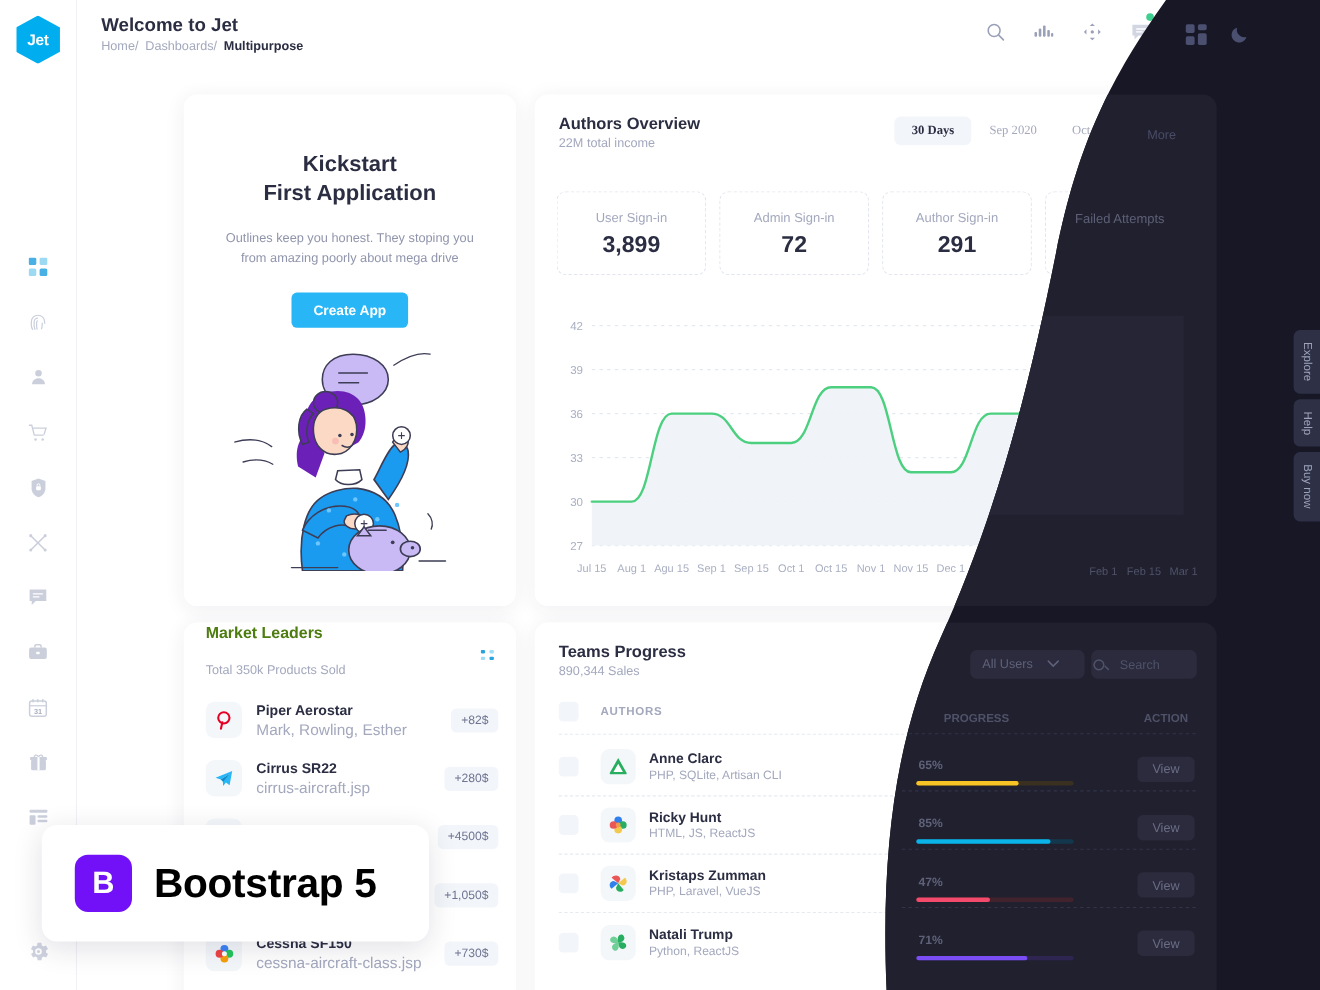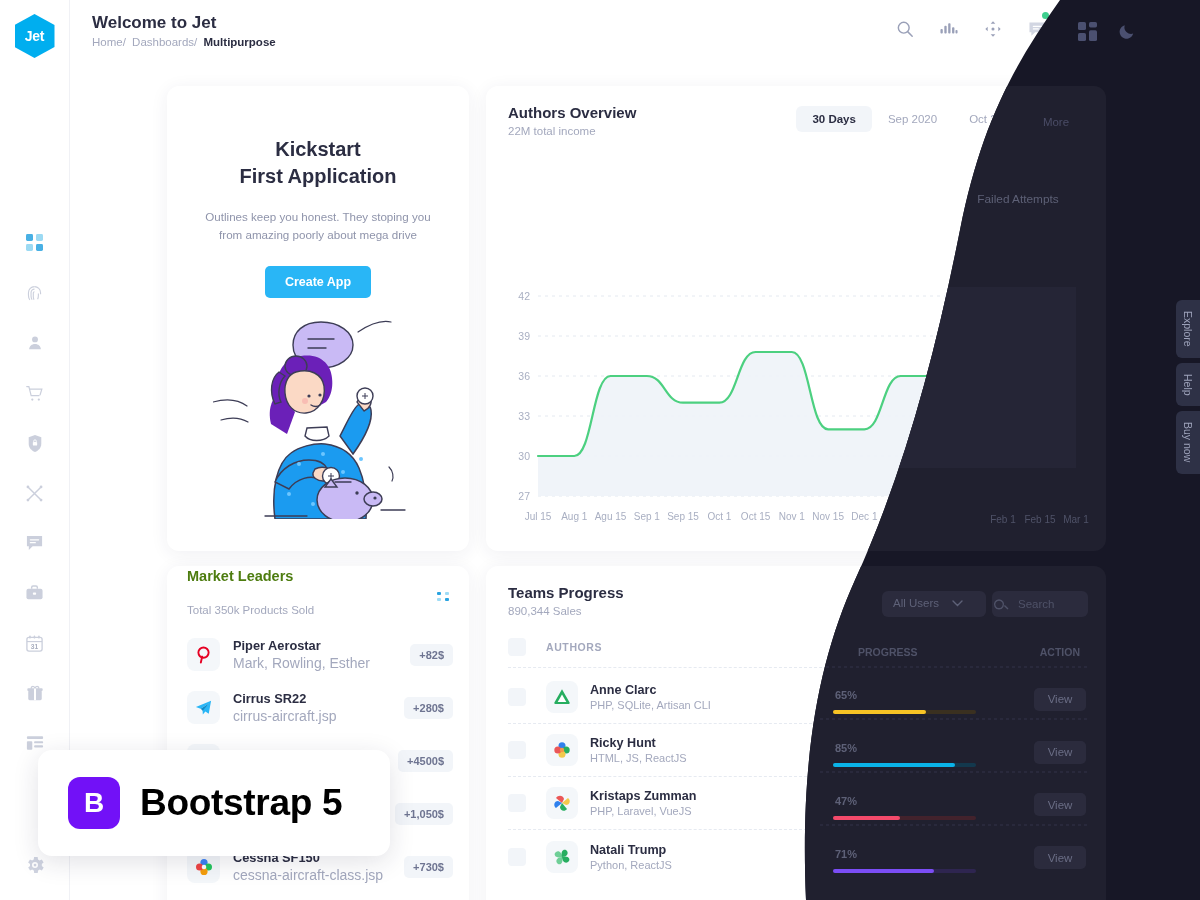--- a/index.html
+++ b/index.html
@@ -69,21 +69,21 @@
     background:#29b6f6; color:#fff; border:none; border-radius:5px;
     font-size:12.5px; font-weight:bold; font-family:inherit; cursor:pointer;
   }
   .illus { margin-top:6px; display:flex; justify-content:center; }
 
   
   #authors { left:486px; top:86px; width:620px; height:465px; }
   .ao-title { position:absolute; left:22px; top:18px; font-size:15px; font-weight:bold; color:#2b2d42; }
   .ao-sub { position:absolute; left:22px; top:39px; font-size:11.5px; color:#a3a8bd; }
   .ao-tabs { position:absolute; right:16px; top:20px; display:flex; align-items:center; gap:0px; }
-  .ao-tab { padding:7px 16px; font-size:11.5px; color:#a3a8bd; border-radius:6px; cursor:pointer; white-space:nowrap; }
+  .ao-tab { padding:7px 16px; font-size:11.5px; color:#a3a8bd; border-radius:6px; cursor:pointer; white-space:nowrap;font-family:Liberation Serif, serif; }
   .ao-tab.active { background:#f2f5f9; color:#2b2d42; font-weight:bold; }
   .stat-row { position:absolute; left:20px; top:88px; right:20px; display:flex; gap:12px; }
   .stat-box {
     flex:1; border:1px dashed #e2e6ee; border-radius:8px; padding:16px 6px 14px;
     text-align:center;
   }
   .stat-label { font-size:11.8px; color:#a3a8bd; }
   .stat-value { font-size:21px; font-weight:bold; color:#2b2d42; margin-top:6px; }
 
   .chart-wrap { position:absolute; left:12px; top:196px; right:10px; height:250px; }
@@ -96,21 +96,21 @@
   .ml-list { position:absolute; left:20px; right:16px; top:62px; }
   .ml-row { display:flex; align-items:center; height:53px; }
   .ml-tile {
     width:33px; height:33px; border-radius:8px; background:#f4f7fa;
     display:flex; align-items:center; justify-content:center; flex:none;
   }
   .ml-texts { margin-left:13px; flex:1; }
   .ml-name { font-size:12.8px; font-weight:bold; color:#2b2d42; }
   .ml-desc { font-size:14px; color:#a3a8bd; margin-top:2px; }
   .ml-badge {
-    background:#f2f5f9; color:#6e7491; font-size:11px; font-weight:bold;
+    background:#f2f5f9; color:#6e7491; font-size:11px; font-weight:normal;
     padding:5px 9px; border-radius:5px; white-space:nowrap;
   }
 
   
   #teams { left:486px; top:566px; width:620px; height:360px; }
   .tp-title { position:absolute; left:22px; top:18px; font-size:15px; font-weight:bold; color:#2b2d42; }
   .tp-sub { position:absolute; left:22px; top:39px; font-size:11.5px; color:#a3a8bd; }
   .tp-controls { position:absolute; right:18px; top:22px; display:flex; gap:10px; align-items:center; }
   .tp-select {
     background:#f2f5f9; border-radius:6px; padding:7px 10px; font-size:11.5px; color:#8f94ab;
@@ -408,20 +408,38 @@
   <div class="card" id="authors">
     <div class="ao-title">Authors Overview</div>
     <div class="ao-sub">22M total income</div>
     <div class="ao-tabs">
       <div class="ao-tab active">30 Days</div>
       <div class="ao-tab">Sep 2020</div>
       <div class="ao-tab">Oct 2020</div>
       <div class="ao-tab">More</div>
     </div>
 
+    <div class="stat-row">
+      <div class="stat-box">
+        <div class="stat-label">User Sign-in</div>
+        <div class="stat-value">3,899</div>
+      </div>
+      <div class="stat-box">
+        <div class="stat-label">Admin Sign-in</div>
+        <div class="stat-value">72</div>
+      </div>
+      <div class="stat-box">
+        <div class="stat-label">Author Sign-in</div>
+        <div class="stat-value">291</div>
+      </div>
+      <div class="stat-box">
+        <div class="stat-label">Failed Attempts</div>
+        <div class="stat-value">6</div>
+      </div>
+    </div>
 
     <div class="chart-wrap">
       <svg id="chartSvg" width="598" height="250" viewBox="0 0 598 250">
           <line x1="40" y1="214" x2="584" y2="214" stroke="#e4e9f0" stroke-width="1" stroke-dasharray="3 4"></line>
           <text x="32" y="218" text-anchor="end" font-size="10.5" fill="#a9afc2" font-family="Liberation Sans, sans-serif">27</text>
           <line x1="40" y1="174" x2="584" y2="174" stroke="#e4e9f0" stroke-width="1" stroke-dasharray="3 4"></line>
           <text x="32" y="178" text-anchor="end" font-size="10.5" fill="#a9afc2" font-family="Liberation Sans, sans-serif">30</text>
           <line x1="40" y1="134" x2="584" y2="134" stroke="#e4e9f0" stroke-width="1" stroke-dasharray="3 4"></line>
           <text x="32" y="138" text-anchor="end" font-size="10.5" fill="#a9afc2" font-family="Liberation Sans, sans-serif">33</text>
           <line x1="40" y1="94" x2="584" y2="94" stroke="#e4e9f0" stroke-width="1" stroke-dasharray="3 4"></line>

